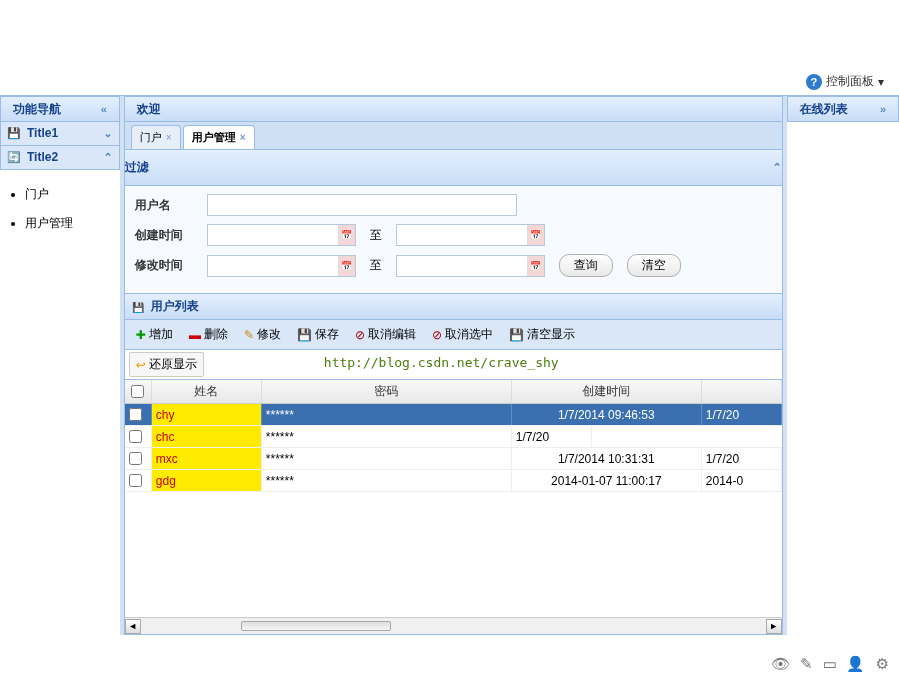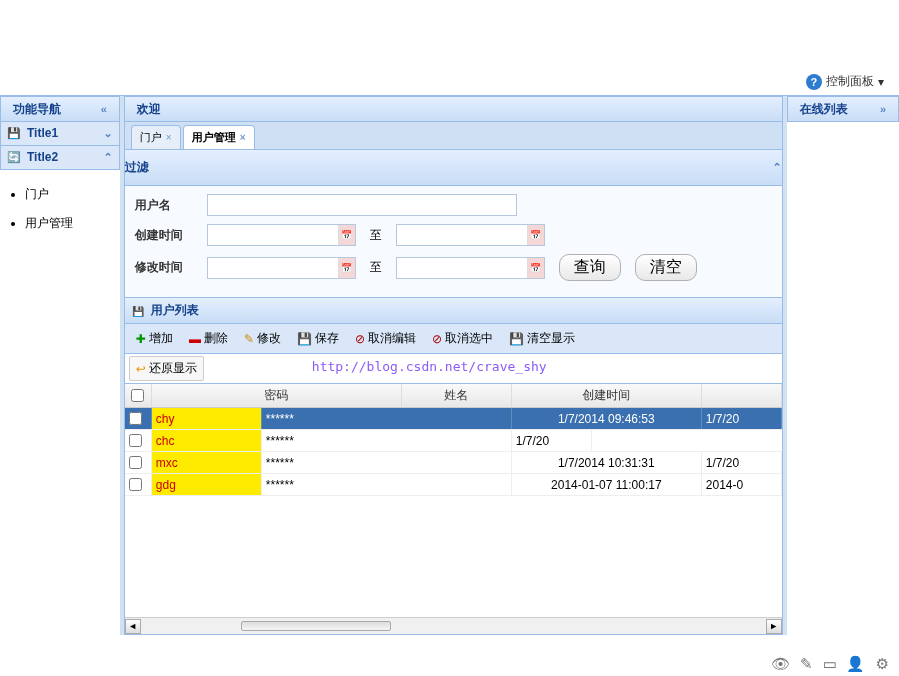--- a/index.html
+++ b/index.html
@@ -25,37 +25,37 @@
 .tab-close { color: #7a9cc6; cursor: pointer; font-size: 10px; }
 .filter-header { background: linear-gradient(#e4efff, #c8ddf6); border: 1px solid #99bce8; border-top: none; height: 36px; display: flex; align-items: center; justify-content: space-between; padding: 0 0; color: #15428b; font-weight: bold; }
 .filter-body { border: 1px solid #99bce8; border-top: none; padding: 8px 10px; background: #f7fbff; }
 .filter-row { display: flex; align-items: center; margin-bottom: 8px; gap: 14px; }
 .filter-label { width: 58px; text-align: left; font-weight: bold; color: #333; }
 .text-input { border: 1px solid #b5c8e0; height: 22px; padding: 0 4px; }
 .w310 { width: 310px; }
 .date-wrap { display: flex; align-items: center; border: 1px solid #b5c8e0; height: 22px; background: #fff; }
 .date-wrap input { border: none; height: 20px; width: 130px; padding: 0 4px; outline: none; }
 .cal-icon { width: 17px; height: 20px; background: #f4d8d8; border-left: 1px solid #ddd; display: flex; align-items: center; justify-content: center; font-size: 9px; cursor: pointer; }
-.btn { background: linear-gradient(#fff, #e8e8e8); border: 1px solid #b0b0b0; border-radius: 10px; padding: 2px 14px; cursor: pointer; font-size: 16px; }
+.btn { background: linear-gradient(#fff, #e8e8e8); border: 1px solid #b0b0b0; border-radius: 10px; padding: 2px 14px; cursor: pointer; font-size: 12px; }
 .grid-header { background: linear-gradient(#e4efff, #c8ddf6); border: 1px solid #99bce8; border-top: none; height: 26px; display: flex; align-items: center; padding: 0 8px; color: #15428b; font-weight: bold; gap: 4px; }
 .grid-icon { width: 14px; height: 14px; display: inline-block; }
 .save-sm::before { content: "💾"; font-size: 10px; }
 .toolbar { background: #d9e7f8; border: 1px solid #99bce8; border-top: none; padding: 2px 4px; display: flex; gap: 2px; flex-wrap: wrap; }
 .tb-btn { background: transparent; border: 1px solid transparent; padding: 3px 6px; display: flex; align-items: center; gap: 3px; cursor: pointer; font-size: 12px; border-radius: 2px; }
 .tb-ico { font-size: 12px; }
 .add { color: #090; }
 .del { color: #c00; }
 .edit { color: #c80; }
 .save { color: #05c; }
 .cancel { color: #a00; }
 .restore { color: #e90; }
 .toolbar2 { background: #fff; border: 1px solid #99bce8; border-top: none; padding: 2px 4px; display: flex; }
 .toolbar2 .tb-btn { border: 1px solid #ccc; background: #f7f7f7; }
 .watermark { position: relative; height: 0; }
-.watermark span { position: absolute; top: 5px; left: 188px; color: #8b5cf6; font-size: 13px; font-family: monospace; z-index: 0; }
+.watermark span { position: absolute; top: 5px; left: 200px; color: #4d7c0f; font-size: 13px; font-family: monospace; z-index: 0; }
 .grid-wrap { border: 1px solid #99bce8; border-top: none; flex: 1; overflow: hidden; position: relative; }
 .grid-cols { display: flex; background: linear-gradient(#f9f9f9, #e8e8e8); border-bottom: 1px solid #ccc; height: 24px; }
 .col { border-right: 1px solid #ddd; display: flex; align-items: center; justify-content: center; font-size: 12px; color: #333; }
 .c-check { width: 27px; }
 .c-name { width: 110px; }
 .c-pwd { width: 250px; }
 .c-create { width: 190px; }
 .c-mod { width: 80px; }
 .grid-row { display: flex; height: 22px; border-bottom: 1px solid #eee; align-items: center; }
 .grid-row.selected { background: #3a6fb0; color: #fff; }
@@ -195,22 +195,22 @@
           <span class="tb-ico restore">↩</span>
           <span>还原显示</span>
         </button>
     </div>
 
     <div class="grid-wrap">
       <div class="grid-cols">
         <div class="col c-check">
             <input type="checkbox" style="">
           </div>
+        <div class="col c-name">姓名</div>
         <div class="col c-pwd">密码</div>
-        <div class="col c-name">姓名</div>
         <div class="col c-create">创建时间</div>
         <div class="col c-mod"></div>
       </div>
       <div id="grid-rows">
           <div class="grid-row selected">
             <div class="cell c-check">
               <input type="checkbox" style="">
             </div>
             <div class="cell c-name name-cell">chy</div>
             <div class="cell c-pwd">******</div>

